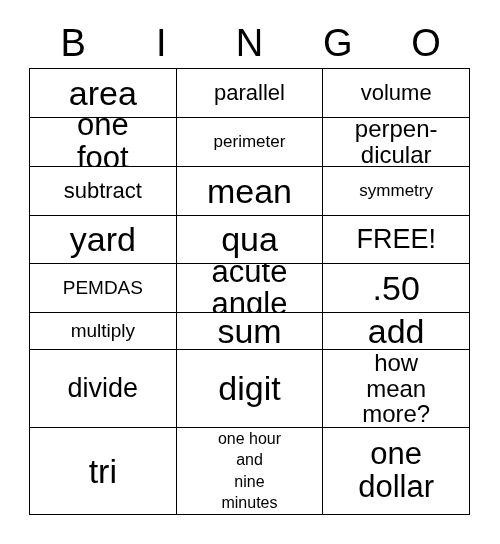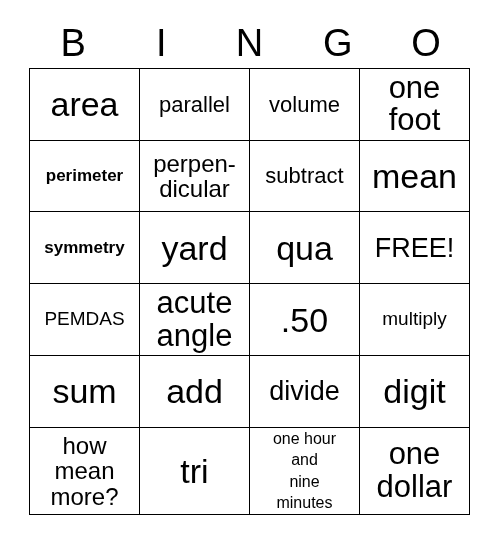--- a/index.html
+++ b/index.html
@@ -44,21 +44,21 @@
   }
 
   
   .grid {
     position: absolute;
     left: 29px;
     top: 68px;
     width: 441px;
     height: 447px;
     display: grid;
-    grid-template-columns: repeat(4, 1fr);
+    grid-template-columns: repeat(3, 1fr);
     grid-template-rows: repeat(5, 1fr);
     border-top: 1px solid #000000;
     border-left: 1px solid #000000;
     box-sizing: border-box;
     background: #ffffff;
   }
   .cell {
     border-right: 1px solid #000000;
     border-bottom: 1px solid #000000;
     box-sizing: border-box;
@@ -78,21 +78,21 @@
     color: #000000;
   }
 
   
   .fs-xxl .cell-text { font-size: 34px; }
   .fs-xl  .cell-text { font-size: 31px; }
   .fs-lg  .cell-text { font-size: 27px; }
   .fs-md  .cell-text { font-size: 24px; }
   .fs-sm  .cell-text { font-size: 22px; }
   .fs-xs  .cell-text { font-size: 19px; }
-  .fs-xxs .cell-text { font-size: 17px; font-weight: bold; }
+  .fs-xxs .cell-text { font-size: 17px; }
   .fs-tiny .cell-text { font-size: 16px; line-height: 1.35; }
 </style>
 </head>
 <body>
 
 <div class="card">
 
   <div class="header">
     <div class="header-letter">B</div>
     <div class="header-letter">I</div>

